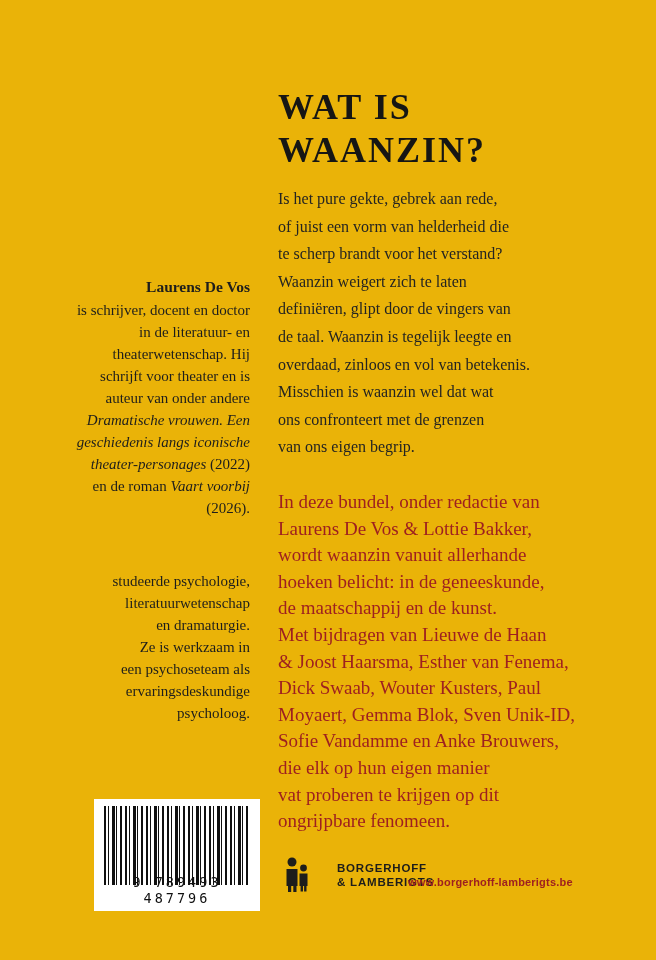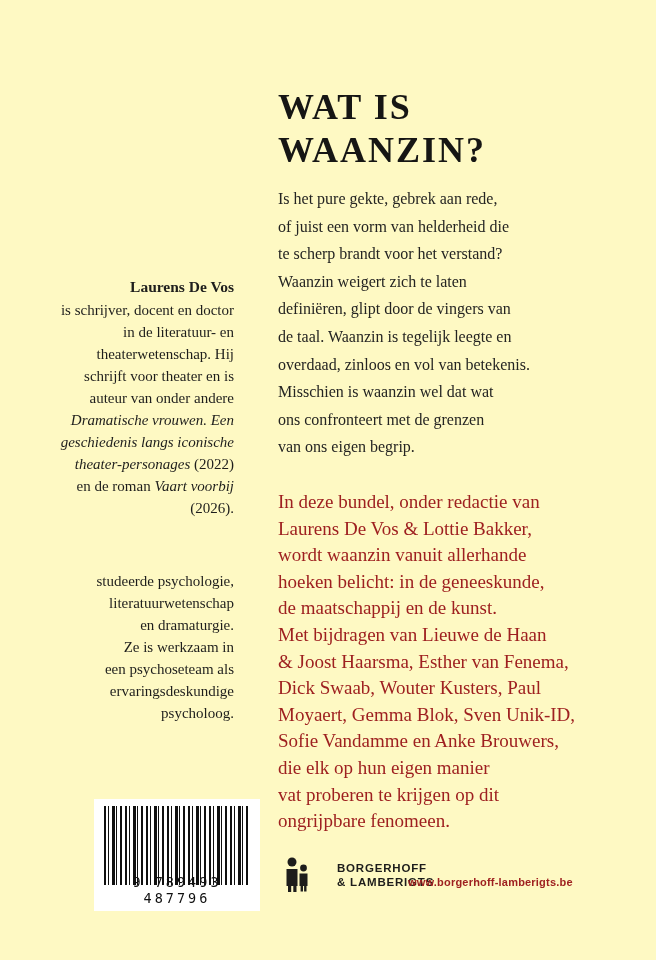--- a/index.html
+++ b/index.html
@@ -1,19 +1,19 @@
 <!DOCTYPE html>
 <html><head>
 <meta charset="utf-8">
 <style>
   html,body{margin:0;padding:0;}
   .cover{
     position:relative;
     width:656px;height:960px;
-    background:#fef9c3;
+    background:#eab308;
     overflow:hidden;
     font-family:"Liberation Serif", serif;
     color:#1e1e1c;
     text-decoration:underline;
   }
   .prelines{white-space:pre-line;}
 
   .title{
     position:absolute;left:278px;top:62px;width:360px;
     font-size:36px;line-height:43px;font-weight:700;
@@ -21,21 +21,21 @@
   }
   .intro{
     position:absolute;left:278px;top:169px;width:345px;
     font-size:16px;line-height:27.6px;color:#242422;
   }
   .blurb{
     position:absolute;left:278px;top:470px;width:350px;
     font-size:19px;line-height:26.6px;color:#9e2020;
   }
 
-  .left-col{position:absolute;right:422px;width:175px;text-align:right;}
+  .left-col{position:absolute;right:406px;width:175px;text-align:right;}
   .bio1{top:276px;}
   .bio2{top:570px;}
   .bio-name{font-weight:700;font-size:15.5px;line-height:22px;margin:0 0 1px 0;}
   .bio-text{font-size:15px;line-height:22px;margin:0;}
   .bio-text em{font-style:italic;}
 
   .barcode-box{
     position:absolute;left:86px;top:799px;width:166px;height:112px;
     background:#ffffff;
     margin-left:8px;

